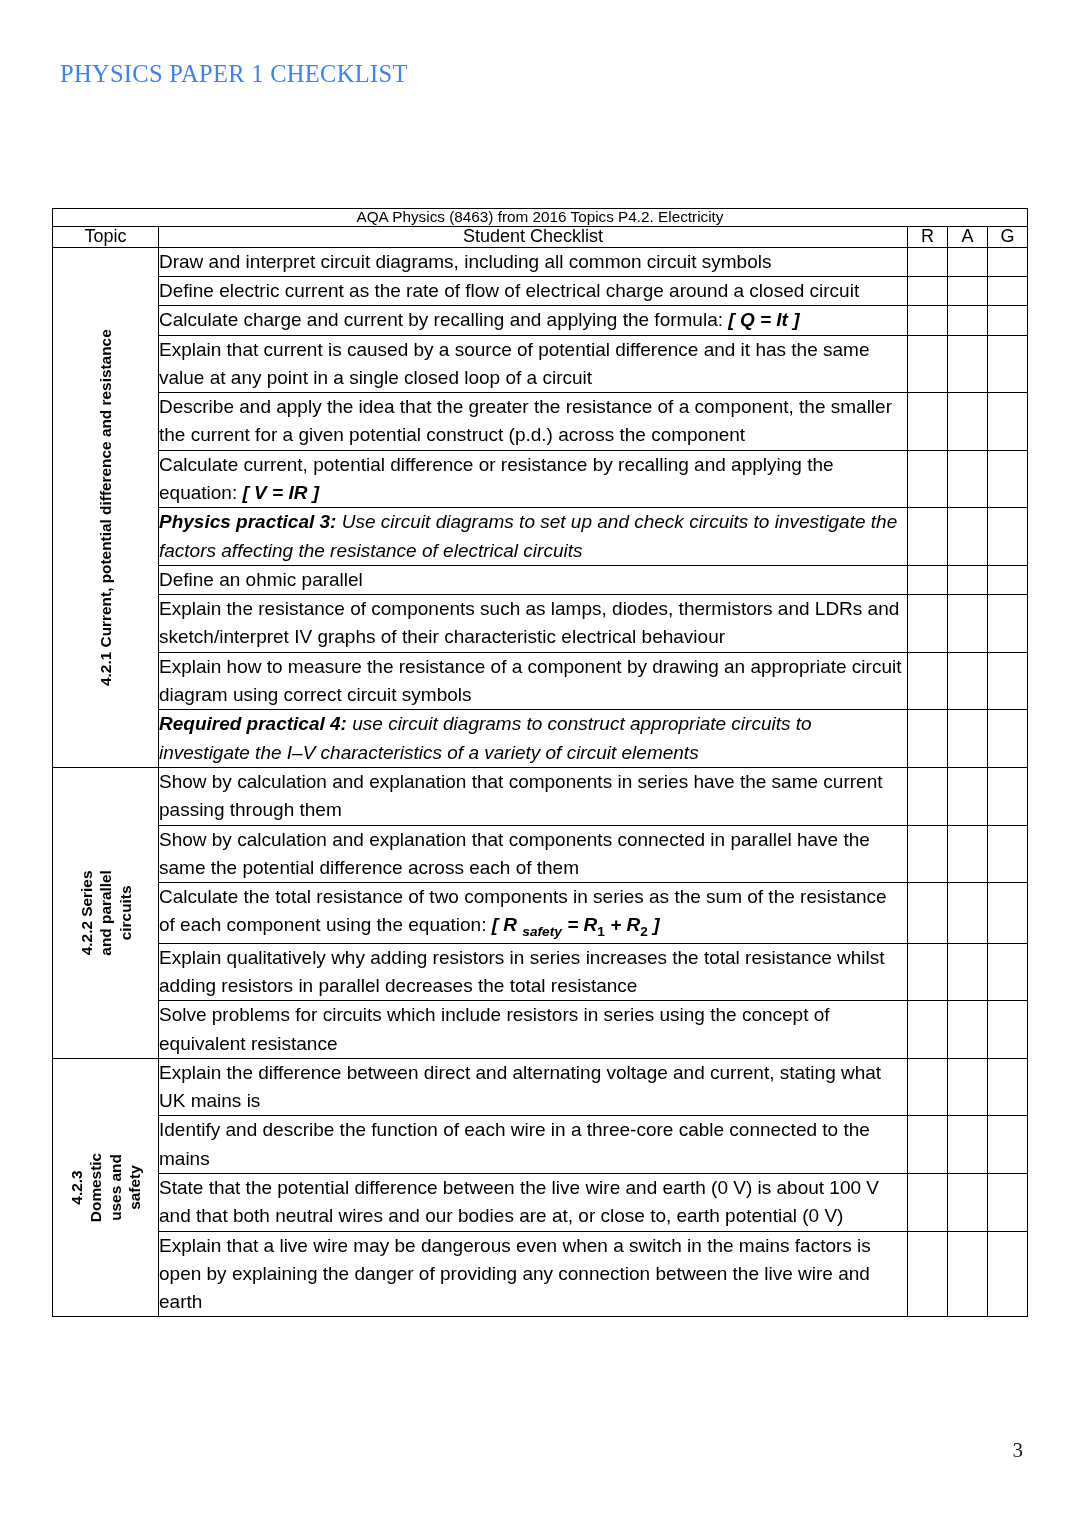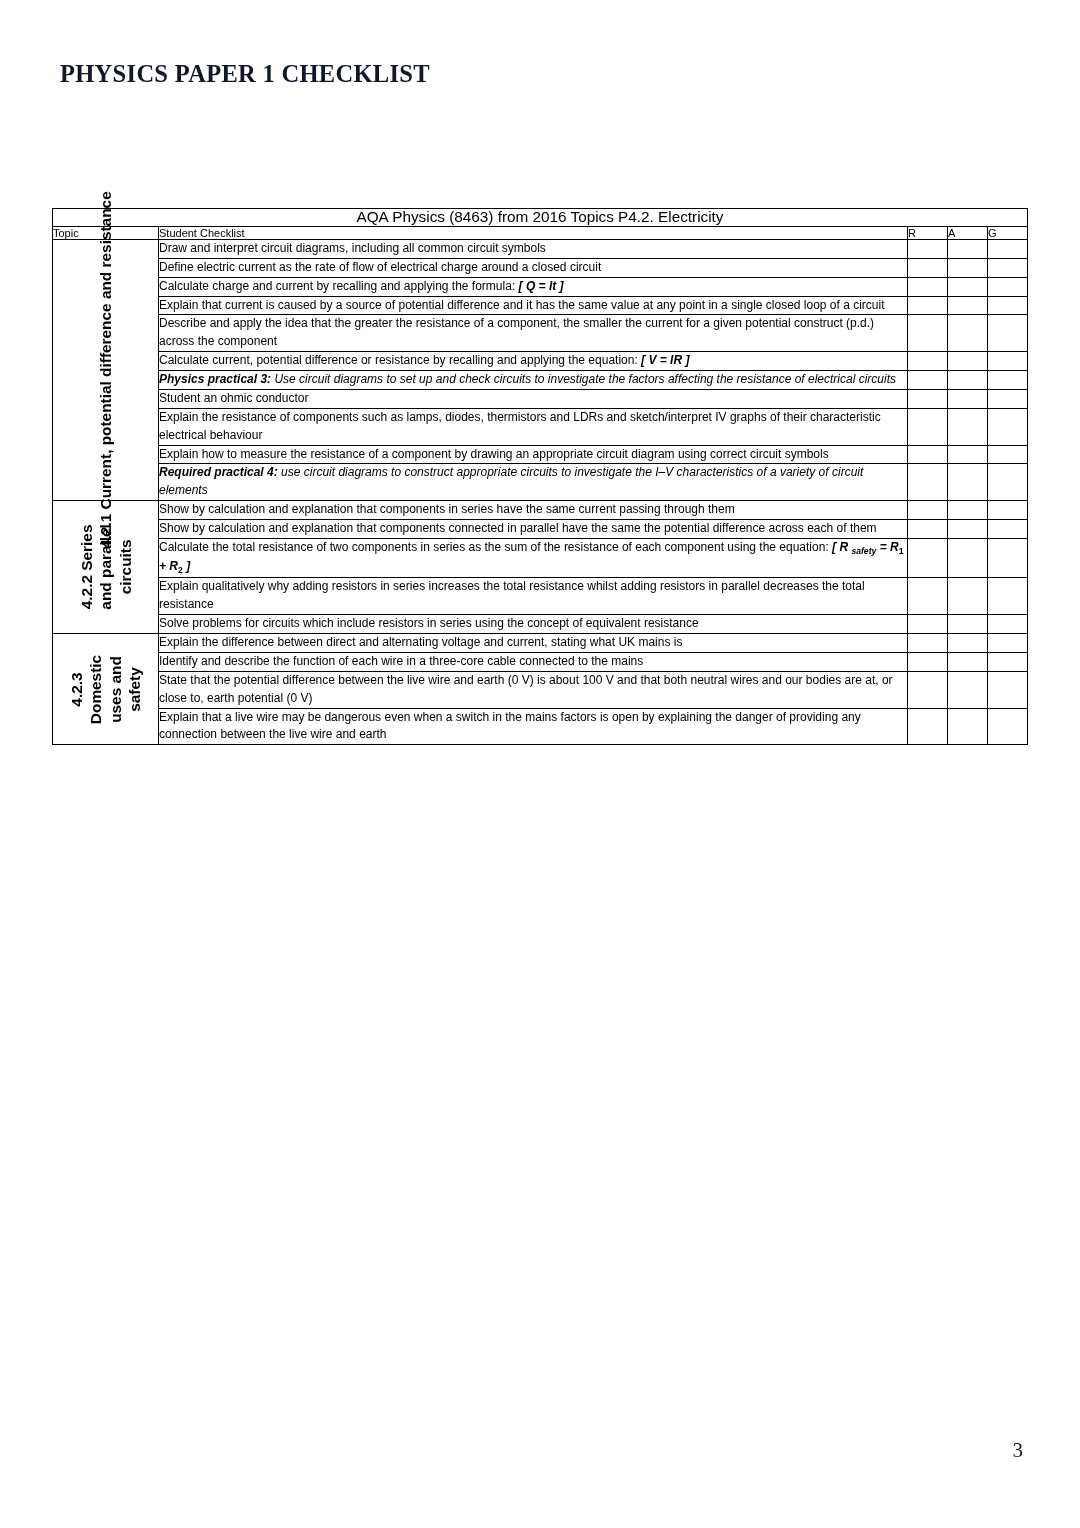--- a/index.html
+++ b/index.html
@@ -22,23 +22,22 @@
     background: #ffffff;
   }
 
   .doc-title {
     position: absolute;
     left: 60px;
     top: 60px;
     font-family: "Liberation Serif", serif;
     font-size: 24.5px;
     letter-spacing: 0.3px;
-    color: #0f172a;
+    color: #3b82f6;
     white-space: nowrap;
-    font-weight: bold;
   }
 
   .page-number {
     position: absolute;
     right: 57px;
     top: 1438px;
     font-family: "Liberation Serif", serif;
     font-size: 21px;
     color: #1a1a1a;
   }
@@ -68,29 +67,29 @@
 
   .title-cell {
     text-align: center;
     font-weight: bold;
     font-size: 15.3px;
     padding: 7px 4px 8px 4px;
     line-height: 1.1;
   }
 
   .head-cell {
-    text-align: left;
-    font-weight: bold;
-    font-size: 11px;
+    text-align: center;
+    font-weight: bold;
+    font-size: 18px;
     padding: 6px 4px 7px 4px;
     line-height: 1.1;
   }
 
   .item-cell {
-    font-size: 12px;
+    font-size: 19px;
     line-height: 1.49;
     padding: 3px 6px 4px 11px;
     text-align: left;
     hyphens: none;
   }
 
   .mark-cell { background: #ffffff; }
 
   
   .topic-cell {
@@ -213,21 +212,21 @@
           <td class="mark-cell"></td>
           <td class="mark-cell"></td>
         </tr>
         <tr>
           <td class="item-cell"><span class="rp-label">Physics practical 3:</span><span class="rp-text"> Use circuit diagrams to set up and check circuits to investigate the factors affecting the resistance of electrical circuits</span></td>
           <td class="mark-cell"></td>
           <td class="mark-cell"></td>
           <td class="mark-cell"></td>
         </tr>
         <tr>
-          <td class="item-cell"><span>Student an ohmic conductor</span></td>
+          <td class="item-cell"><span>Define an ohmic parallel</span></td>
           <td class="mark-cell"></td>
           <td class="mark-cell"></td>
           <td class="mark-cell"></td>
         </tr>
         <tr>
           <td class="item-cell"><span>Explain the resistance of components such as lamps, diodes, thermistors and LDRs and sketch/interpret IV graphs of their characteristic electrical behaviour</span></td>
           <td class="mark-cell"></td>
           <td class="mark-cell"></td>
           <td class="mark-cell"></td>
         </tr>

